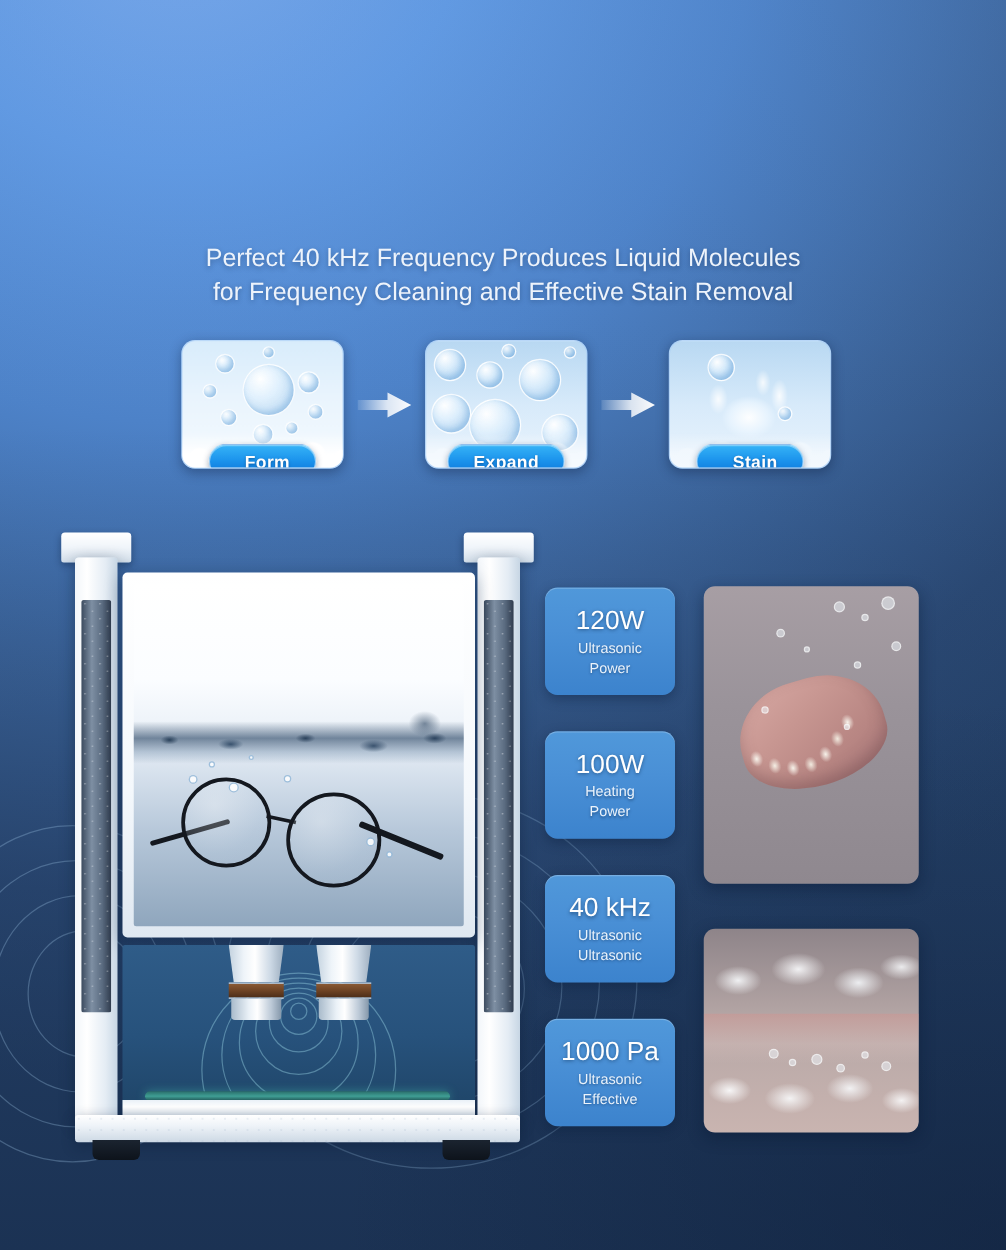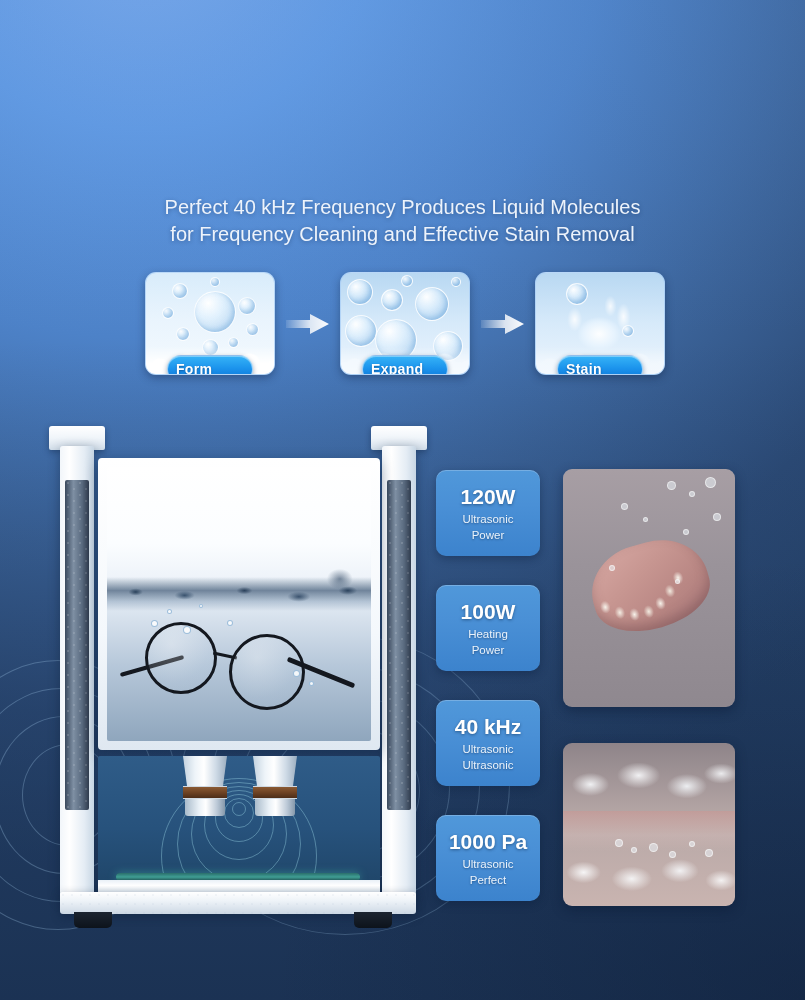--- a/index.html
+++ b/index.html
@@ -83,25 +83,25 @@
     position:absolute; left:18px; top:20px; width:94px; height:66px;
     background:
       radial-gradient(28px 22px at 48% 62%, rgba(255,255,255,0.95) 0%, rgba(235,246,255,0.7) 55%, rgba(255,255,255,0) 78%),
       radial-gradient(10px 16px at 22% 40%, rgba(255,255,255,0.85) 0%, rgba(255,255,255,0) 75%),
       radial-gradient(9px 18px at 74% 36%, rgba(255,255,255,0.85) 0%, rgba(255,255,255,0) 75%),
       radial-gradient(8px 14px at 60% 20%, rgba(255,255,255,0.8) 0%, rgba(255,255,255,0) 75%);
   }
   .step-label {
     position:absolute; left:50%; transform:translateX(-50%);
     bottom:-9px;
-    min-width:86px; padding:5px 8px;
+    min-width:86px; padding:5px 20px;
     border-radius:14px;
     background:linear-gradient(to bottom,#36b3f7 0%,#1b93ec 48%,#0a6fd4 100%);
     border:1px solid rgba(255,255,255,0.55);
-    color:#ffffff; font-size:14px; font-weight:bold; text-align:left;
+    color:#ffffff; font-size:14px; font-weight:bold; text-align:right;
     letter-spacing:0.3px;
     text-shadow:0 1px 2px rgba(8,45,95,0.55);
     box-shadow:0 2px 5px rgba(10,35,70,0.4), inset 0 1px 0 rgba(255,255,255,0.35);
     white-space:nowrap;
     z-index:3;
   }
   .step-arrow {
     flex:1 1 auto;
     display:flex; align-items:center; justify-content:center;
     height:103px;
@@ -266,21 +266,21 @@
   .badge {
     width:104px; height:86px;
     border-radius:10px;
     background:linear-gradient(to bottom,#5098da 0%,#4a90d6 40%,#3c83cd 100%);
     box-shadow:0 3px 9px rgba(10,30,60,0.4), inset 0 1px 0 rgba(255,255,255,0.22);
     display:flex; flex-direction:column; align-items:center; justify-content:center;
     margin-bottom:29px;
     text-align:center;
   }
   .badge .val {
-    color:#ffffff; font-size:21px; font-weight:bold; line-height:26px;
+    color:#ffffff; font-size:21px; font-weight:normal; line-height:26px;
     text-shadow:0 1px 3px rgba(8,35,70,0.5);
     white-space:nowrap;
   }
   .badge .lbl {
     color:#eaf3fc; font-size:11.5px; line-height:14px; margin-top:2px;
     text-shadow:0 1px 2px rgba(8,35,70,0.45);
   }
 
   
   .photos { position:absolute; left:563px; top:469px; width:172px; }
@@ -505,21 +505,21 @@
       <div class="lbl">Power</div>
     </div>
     <div class="badge">
       <div class="val">40 kHz</div>
       <div class="lbl">Ultrasonic</div>
       <div class="lbl">Ultrasonic</div>
     </div>
     <div class="badge">
       <div class="val">1000 Pa</div>
       <div class="lbl">Ultrasonic</div>
-      <div class="lbl">Perfect</div>
+      <div class="lbl">Effective</div>
     </div>
   </div>
 
   <div class="photos">
     <div class="photo p1">
       <span class="pbub" style="left:104px;top:12px;width:9px;height:9px;"></span>
       <span class="pbub" style="left:126px;top:22px;width:6px;height:6px;"></span>
       <span class="pbub" style="left:142px;top:8px;width:11px;height:11px;"></span>
       <span class="pbub" style="left:58px;top:34px;width:7px;height:7px;"></span>
       <span class="pbub" style="left:80px;top:48px;width:5px;height:5px;"></span>

